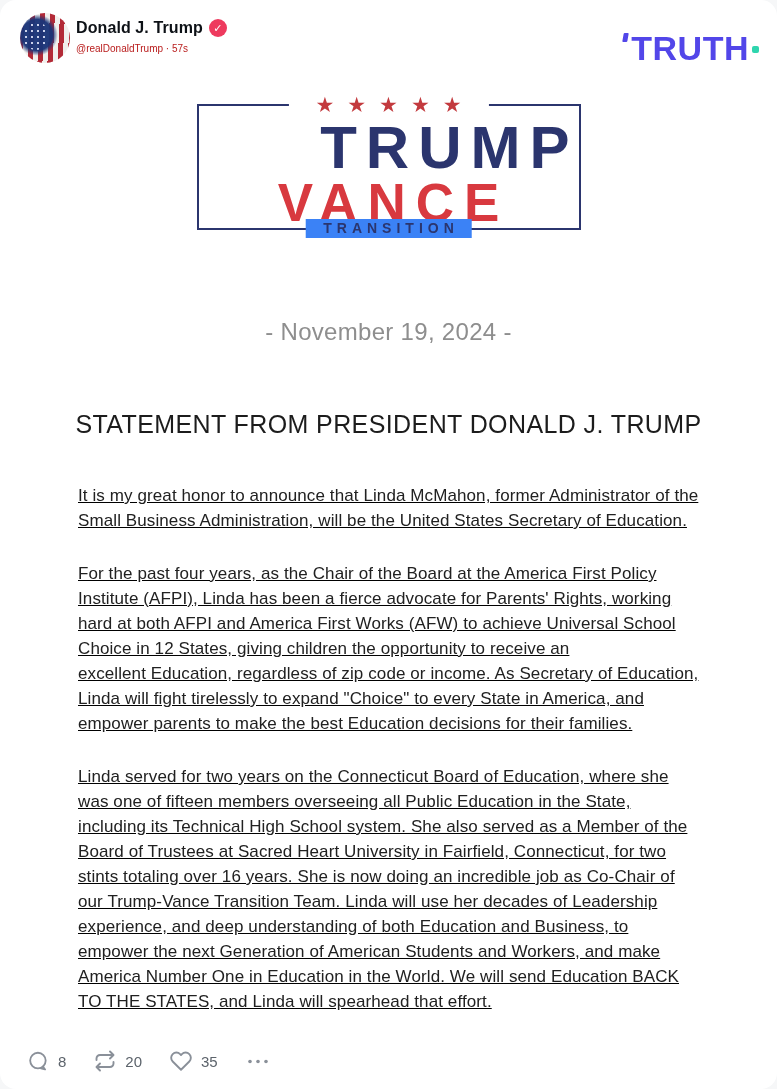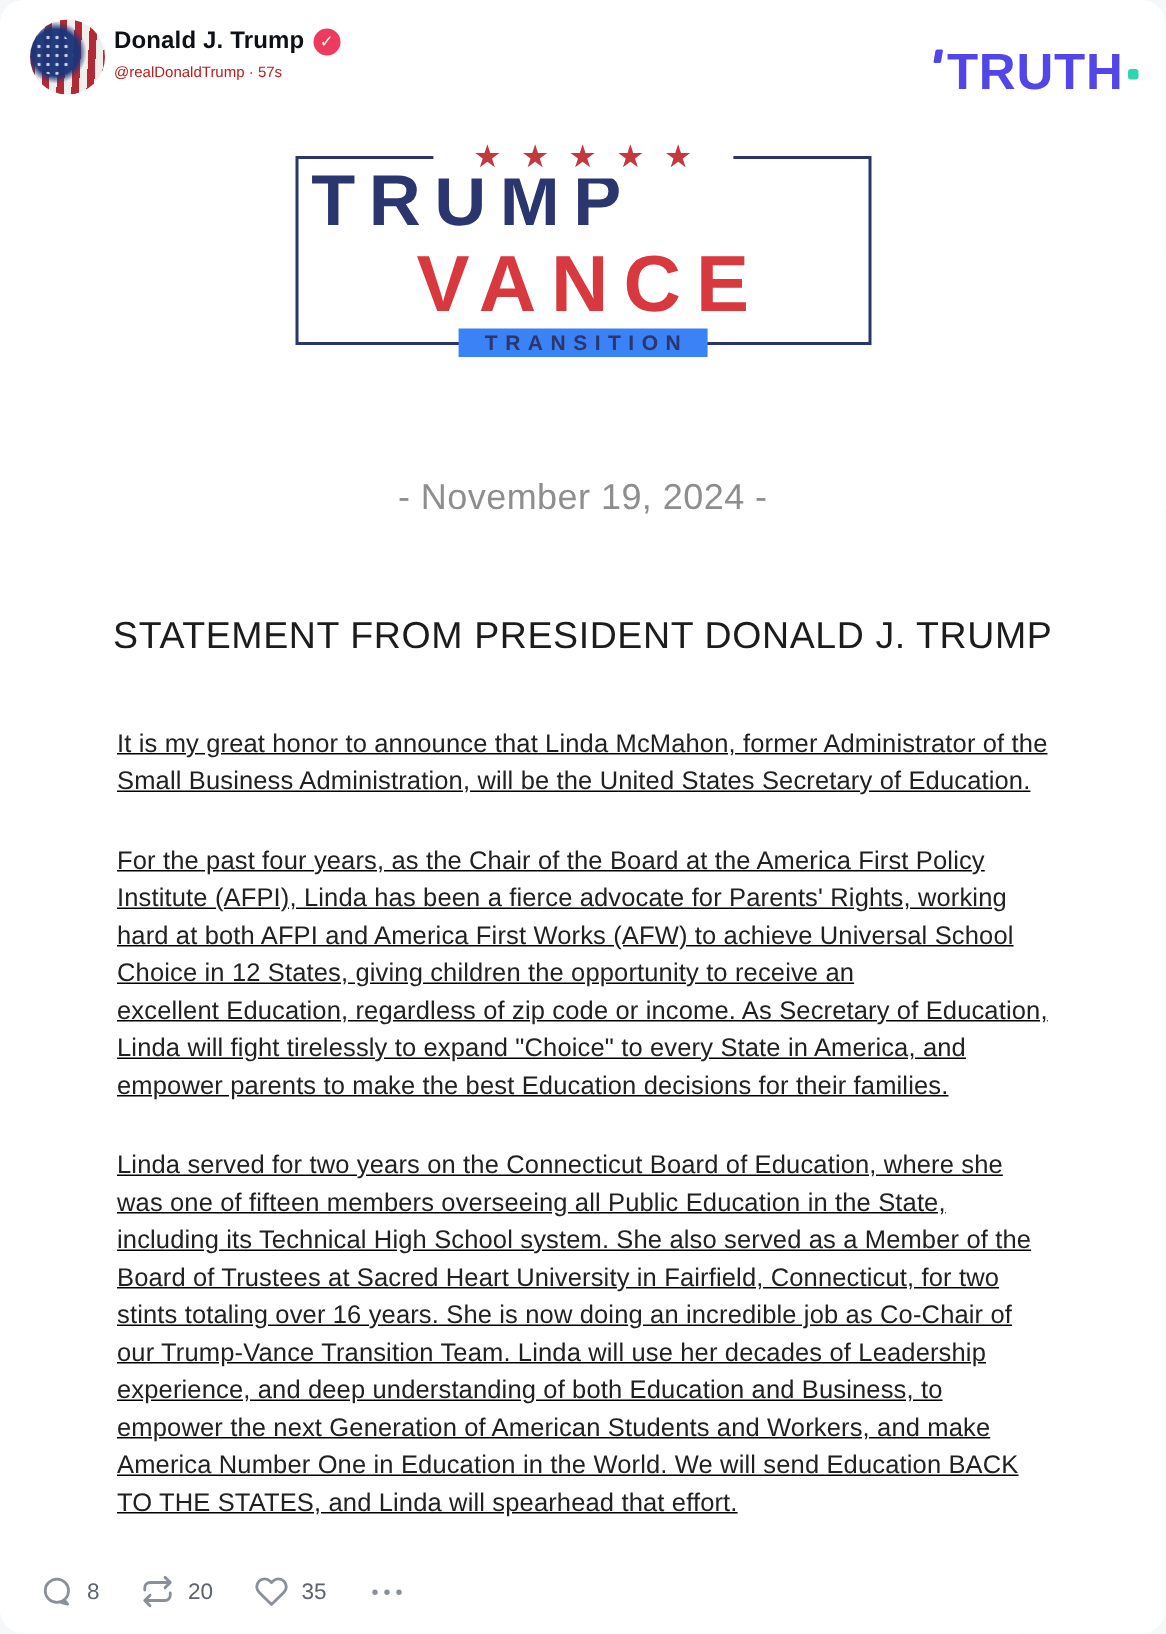--- a/index.html
+++ b/index.html
@@ -43,22 +43,22 @@
   .logo-box{
     position:relative;width:380px;height:122px;margin:18px auto 0;
     border:2px solid #2b356e;background:#fff;
   }
   .stars-row{
     position:absolute;top:-15px;left:50%;transform:translateX(-50%);
     background:#fff;padding:0 14px;white-space:nowrap;
     color:#c33a3e;font-size:21px;letter-spacing:13px;line-height:28px;text-indent:13px;
   }
   .trump-wordmark{
-    text-align:left;font-size:48px;font-weight:800;color:#2b356e;
-    letter-spacing:9px;line-height:58px;text-indent:9px;
+    text-align:right;font-size:60px;font-weight:800;color:#2b356e;
+    letter-spacing:9px;line-height:58px;margin-top:13px;text-indent:9px;
   }
   .vance-wordmark{
     text-align:center;font-size:53px;font-weight:800;color:#d8393f;
     letter-spacing:10px;line-height:50px;margin-top:1px;text-indent:10px;
   }
   .transition-label{
     position:absolute;bottom:-10px;left:50%;transform:translateX(-50%);
     background:#3b82f6;padding:0 13px;white-space:nowrap;
     color:#2b356e;font-size:14px;font-weight:700;letter-spacing:5px;line-height:19px;text-indent:5px;
   }

